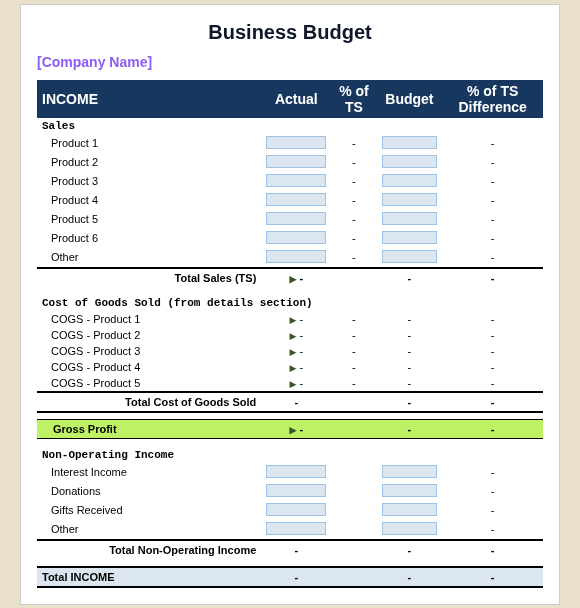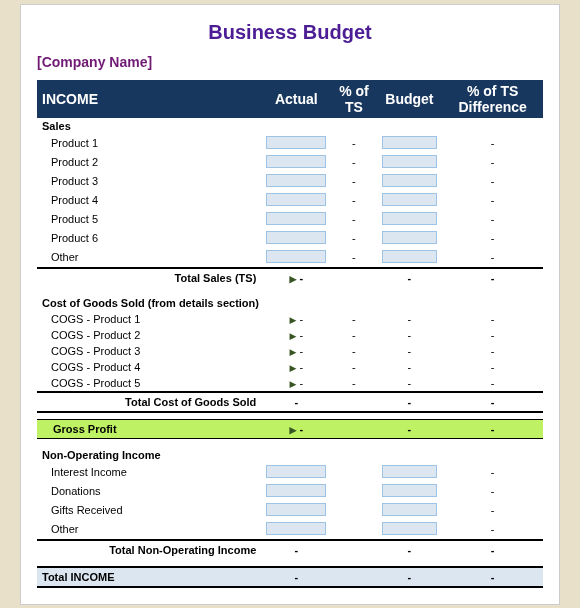--- a/index.html
+++ b/index.html
@@ -15,44 +15,45 @@
     .page {
       width: 540px;
       background: white;
       border: 1px solid #ccc;
       padding: 16px;
     }
     .title {
       text-align: center;
       font-size: 20px;
       font-weight: bold;
-      color: #4c1d95;
+      color: #0f172a;
       margin-bottom: 10px;
     }
     .company-name {
       font-size: 14px;
       font-weight: bold;
       margin-bottom: 10px;
-      color: #701a75;
+      color: #8b5cf6;
     }
     table {
       width: 100%;
       border-collapse: collapse;
     }
     .header-row td {
       background: #17375e;
       color: white;
       font-weight: bold;
       padding: 3px 5px;
       font-size: 14px;
     }
     .section-label td {
       font-weight: bold;
       padding: 2px 5px;
       color: #000;
+      font-family: Liberation Mono, monospace;
     }
     .data-row td {
       padding: 2px 5px;
       color: #000;
       border-bottom: none;
     }
     .gross-profit-row td {
       background: #bef264;
       font-weight: bold;
       padding: 3px 16px;

